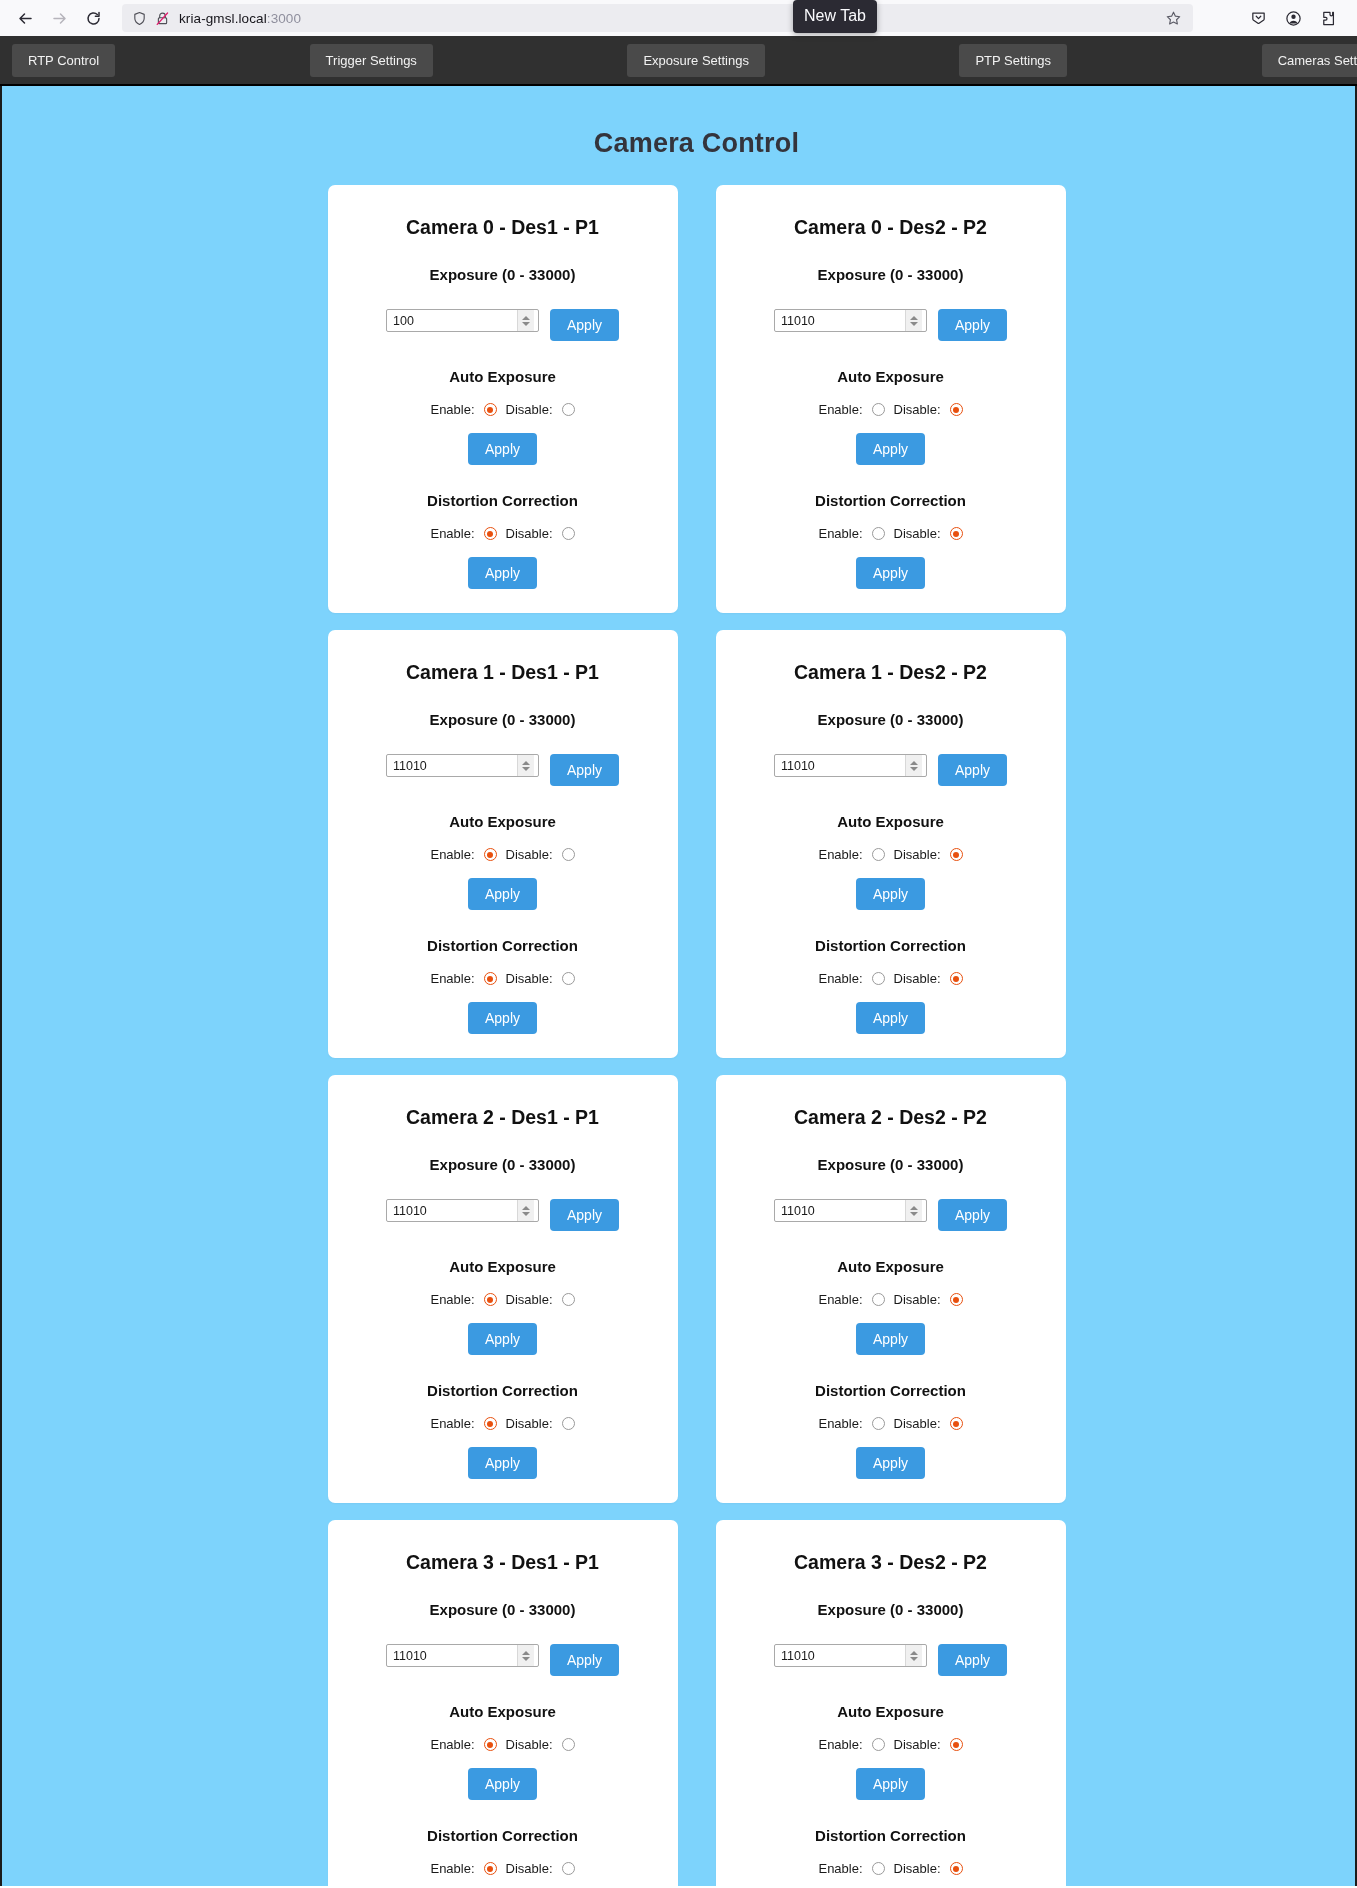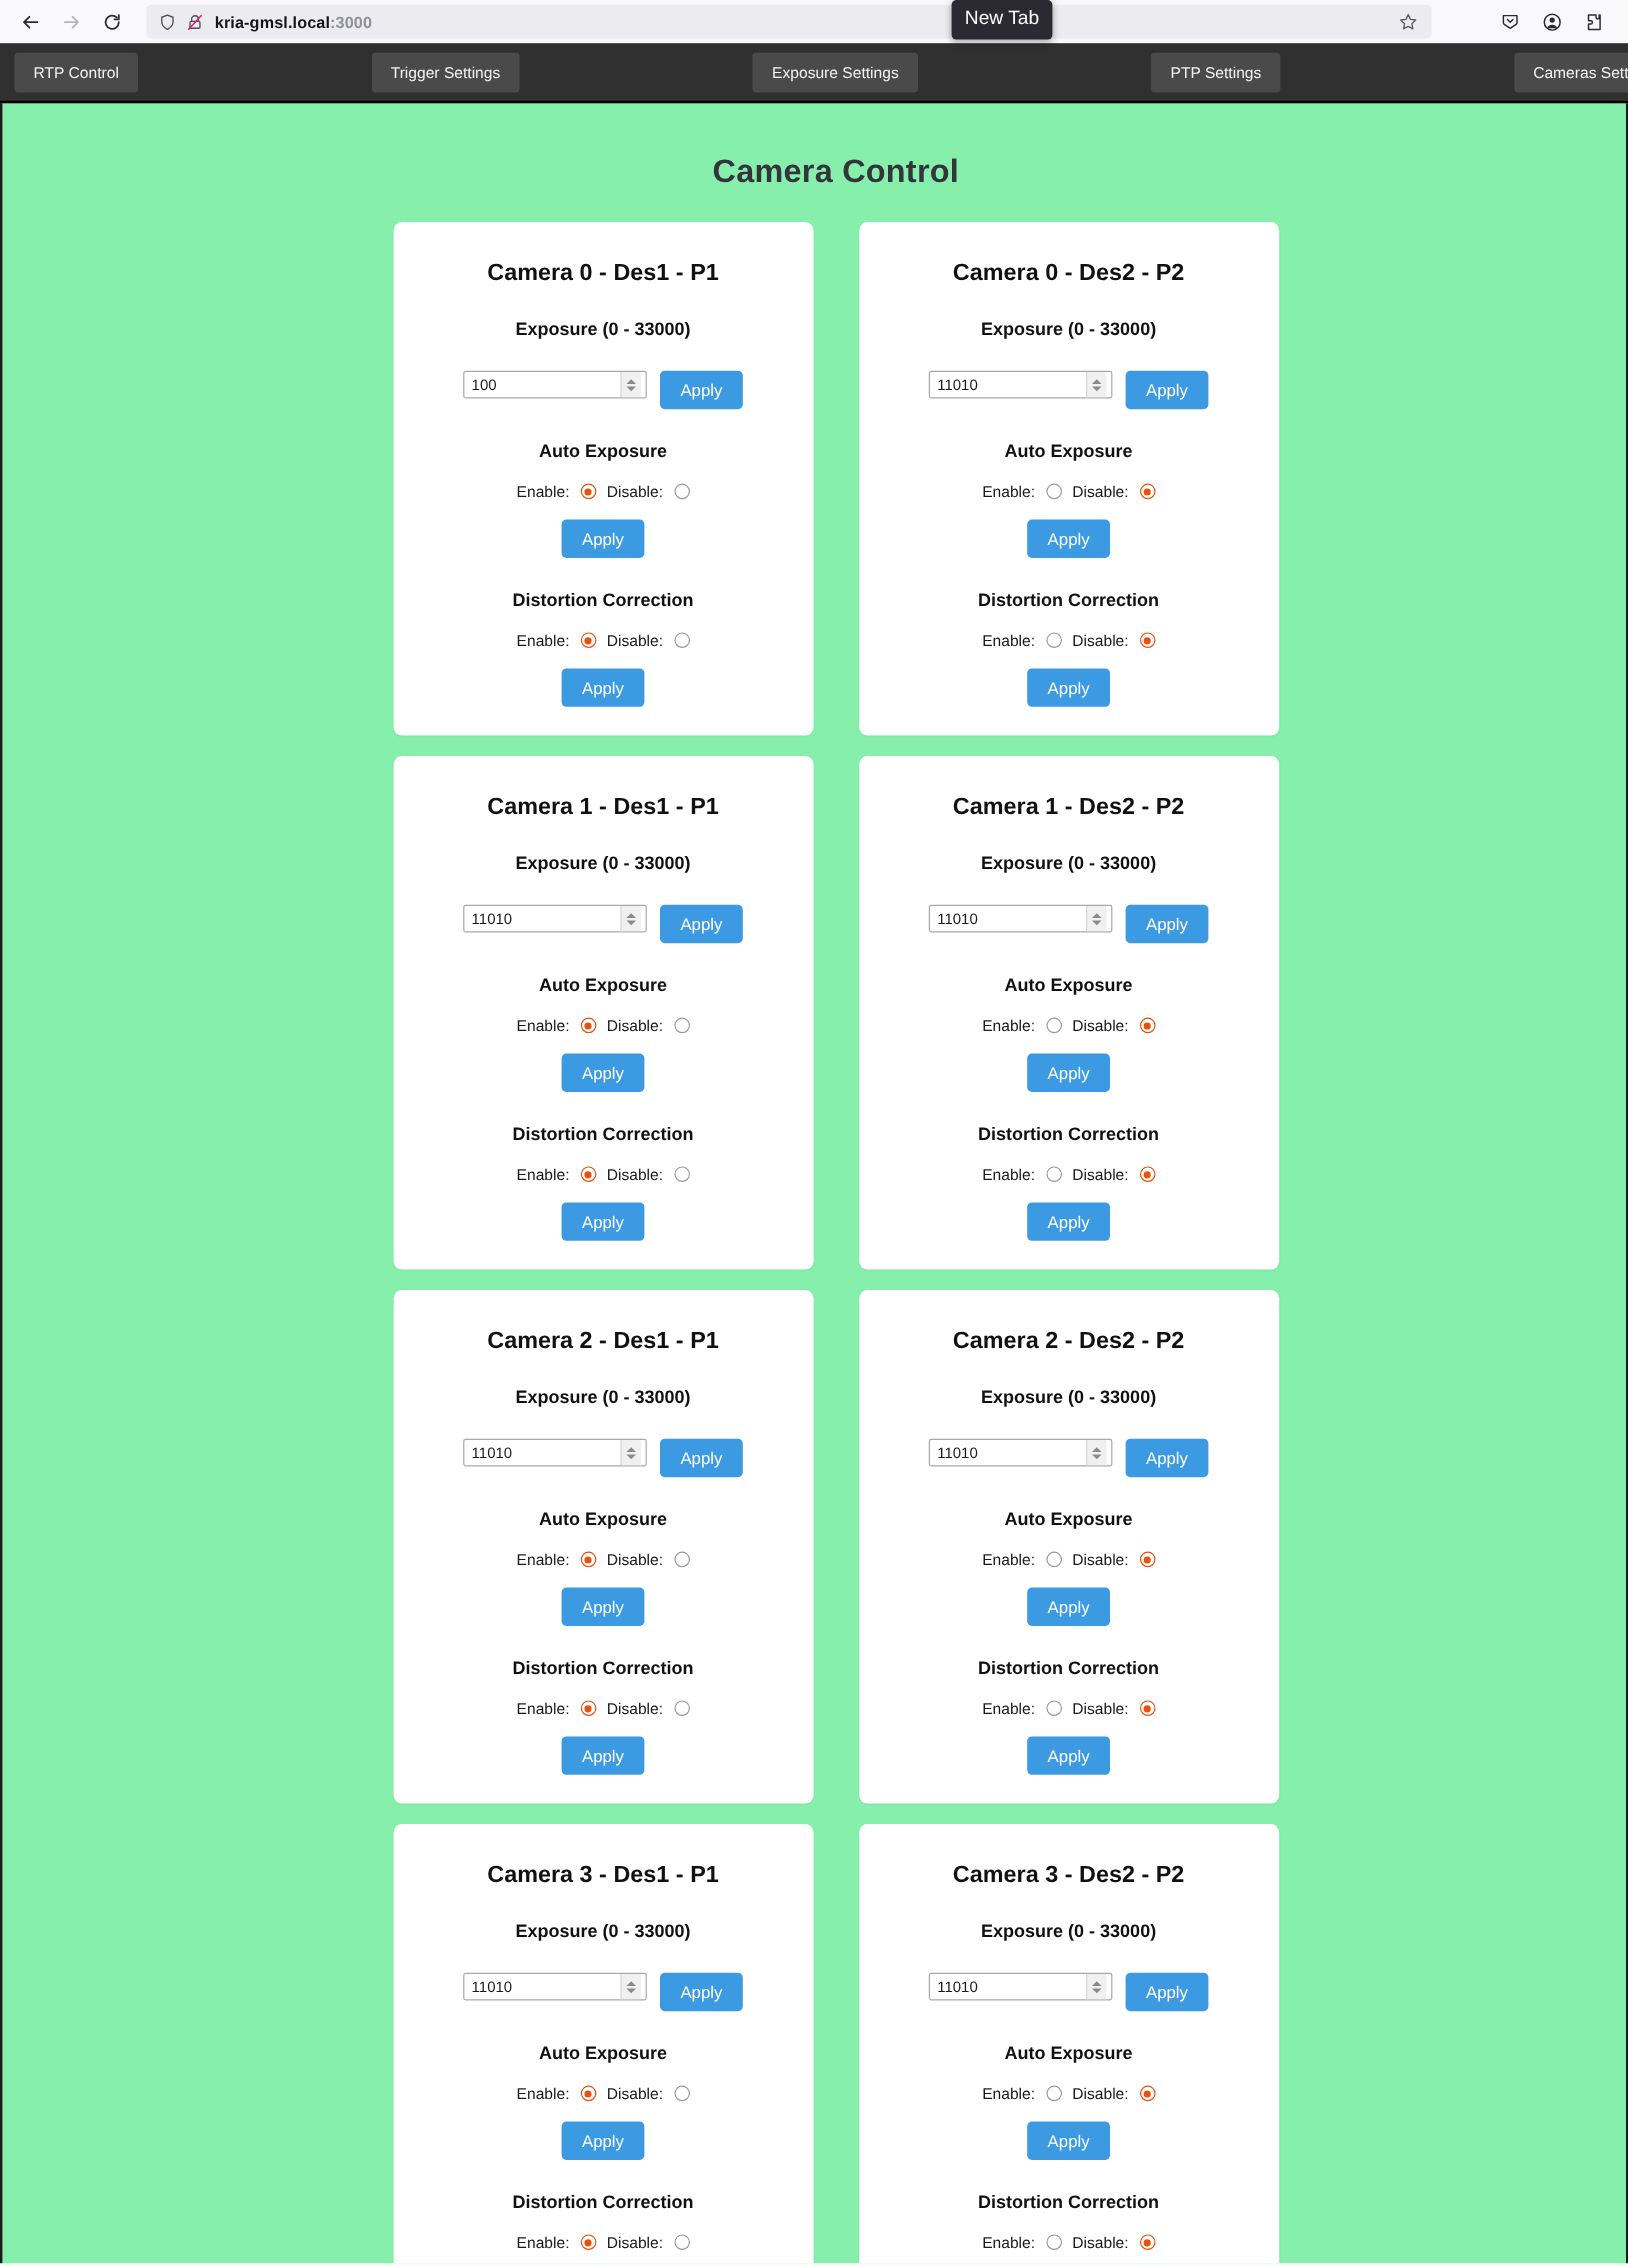--- a/index.html
+++ b/index.html
@@ -42,21 +42,20 @@
     padding: 0 10px;
     position: relative;
   }
   .urlbar .shield { margin-right: 8px; display:flex; }
   .urlbar .lock { margin-right: 9px; display:flex; }
   .url-text {
     font-size: 13.5px;
     color: #15141a;
     white-space: nowrap;
     letter-spacing: 0.1px;
-    font-weight: bold;
   }
   .url-text .port { color: #8f8f9d; }
   .star-btn {
     position: absolute; right: 8px; top: 50%; transform: translateY(-50%);
     width: 24px; height: 24px; display: flex; align-items: center; justify-content: center;
   }
 
   .tooltip {
     position: absolute;
     left: 793px; top: 0px;
@@ -104,21 +103,21 @@
     padding: 10px 16px;
     border-radius: 3px;
     white-space: nowrap;
     line-height: 1;
   }
   .nav-item.last { margin-right: -52px; }
 
   
   .page {
     height: calc(1888px - 36px - 52px);
-    background: #86efac;
+    background: #7dd3fc;
     border: 2px solid #1b1b1b;
     border-top: none;
     border-bottom: none;
     overflow: hidden;
     padding-top: 26px;
     padding-left: 36px;
   }
   .page-title {
     text-align: center;
     font-size: 27px;

